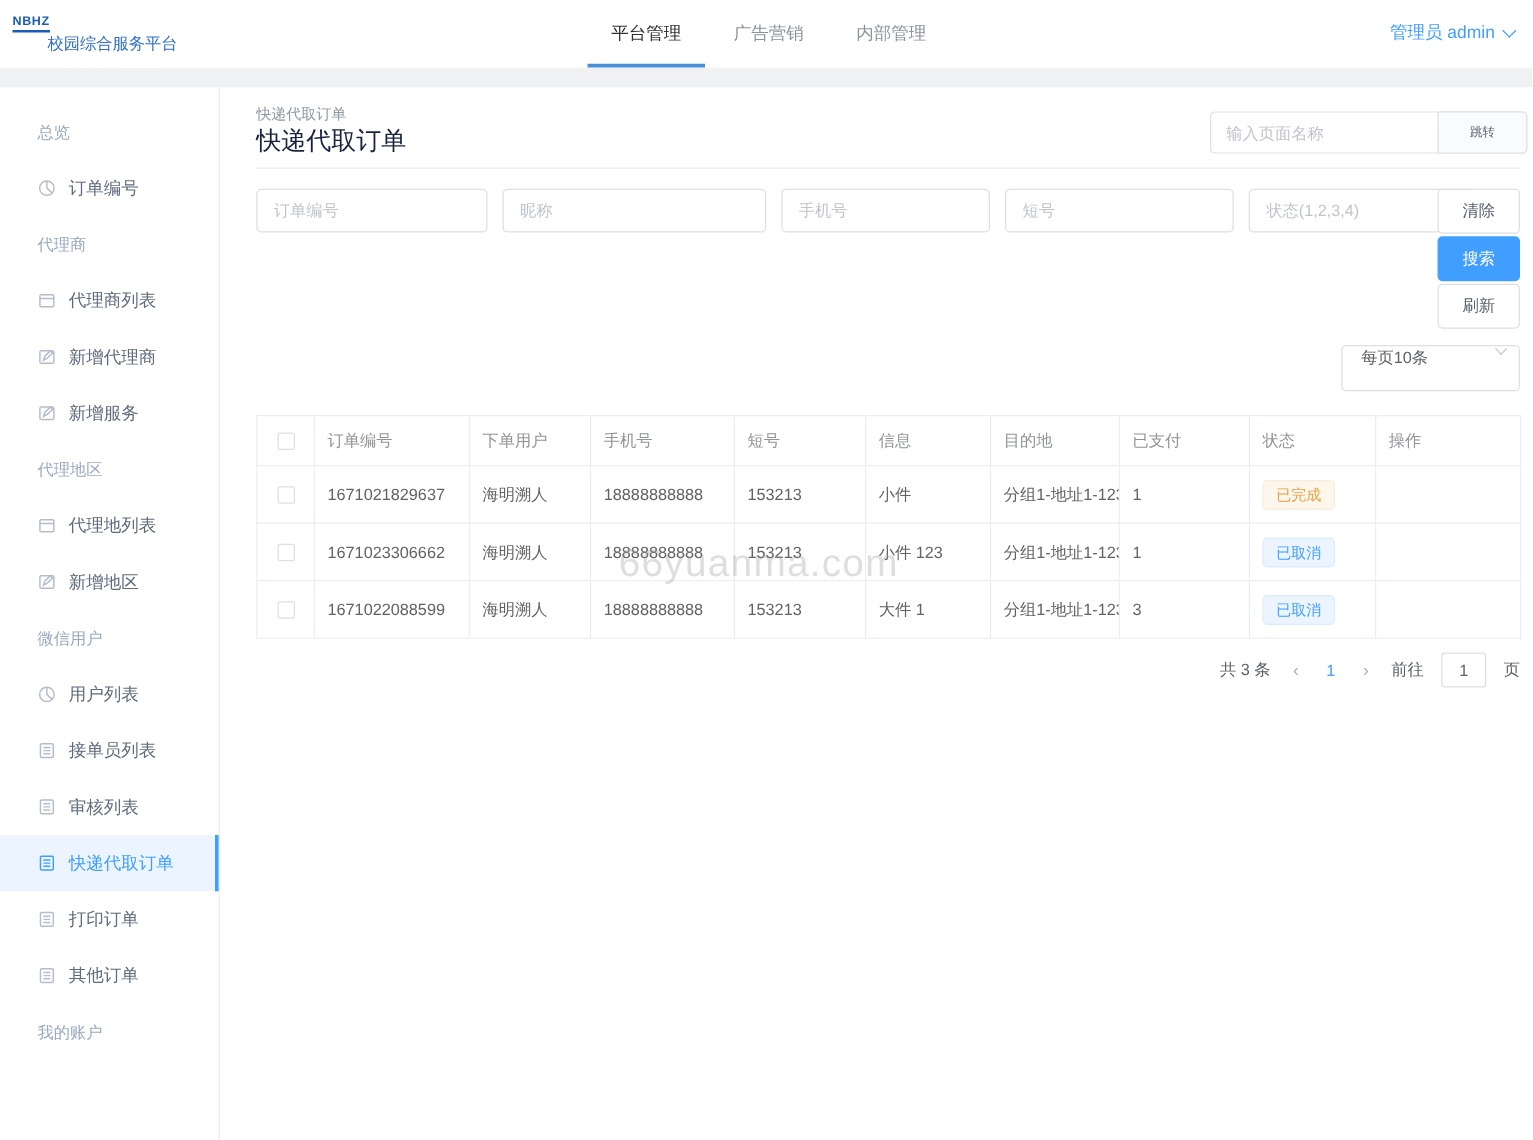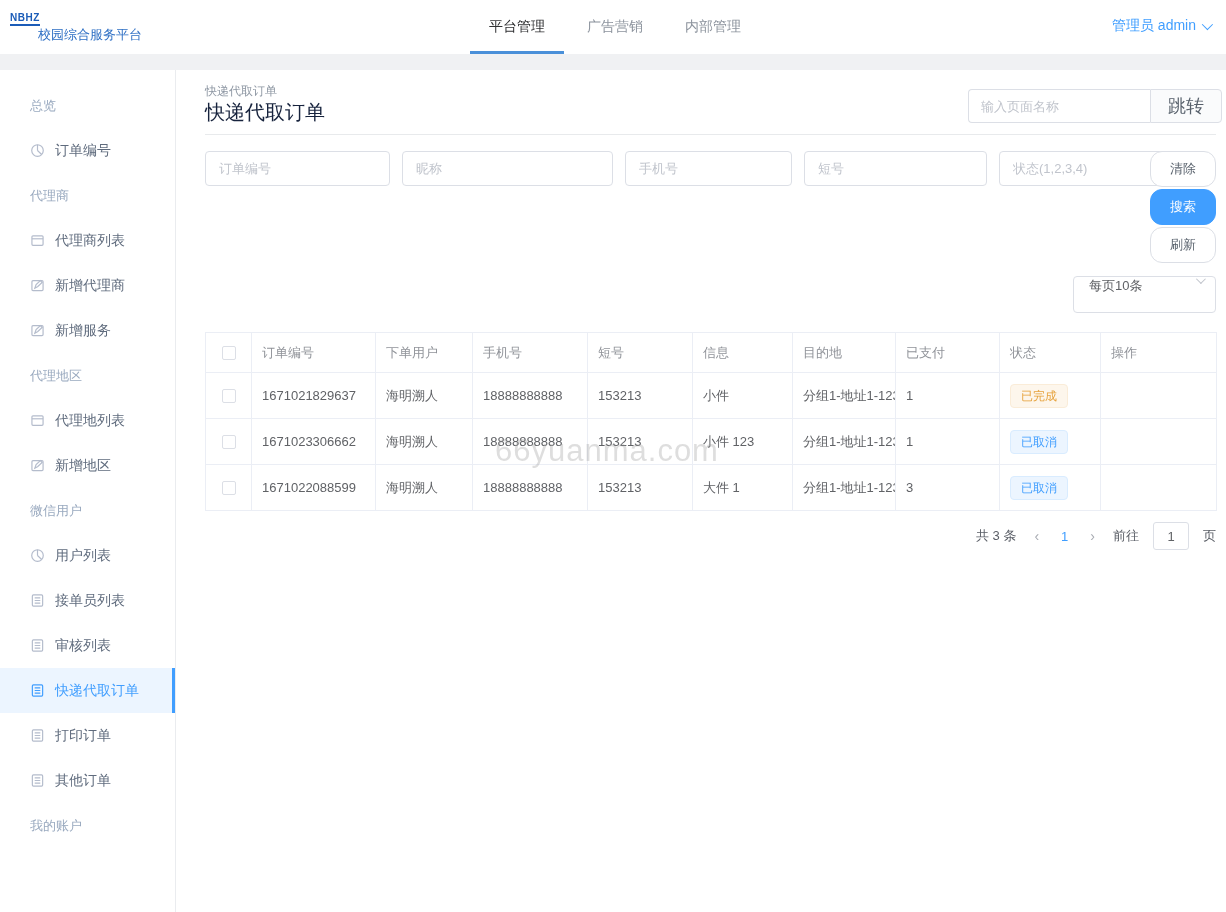--- a/index.html
+++ b/index.html
@@ -38,28 +38,28 @@
   
   .main { position:absolute; top:70px; left:177px; width:1049px; height:842px; background:#fff; }
   .breadcrumb { position:absolute; left:28px; top:13px; font-size:12px; color:#8e97a3; }
   .page-title { position:absolute; left:28px; top:29px; font-size:20px; color:#17233d; }
   .jump-group { position:absolute; left:791px; top:19px; display:flex;border-radius:13px; }
   .jump-input { width:182px; height:34px; border:1px solid #dcdfe6; border-right:none;
     border-radius:4px 0 0 4px; padding:0 12px; font-size:13px; color:#606266; outline:none;
     font-family:inherit; }
   .jump-input::placeholder { color:#c0c4cc; }
   .jump-btn { width:72px; height:34px; border:1px solid #dcdfe6; border-radius:0 4px 4px 0;
-    background:#fafbfc; font-size:18px; color:#57606b; cursor:pointer; font-family:Liberation Sans, sans-serif; }
+    background:#fafbfc; font-size:10px; color:#57606b; cursor:pointer; font-family:Liberation Sans, sans-serif; }
   .divider { position:absolute; left:28px; top:64px; width:1011px; height:1px; background:#e8eaec; }
   .filters { position:absolute; left:28px; top:81px; display:flex; gap:12px; }
   .f-input { height:35px; border:1px solid #dcdfe6; border-radius:4px; padding:0 13px;
     font-size:13px; color:#606266; outline:none; font-family:inherit; }
   .f-input::placeholder { color:#c0c4cc; }
   .btn-col { position:absolute; left:973px; top:81px; width:66px; display:flex; flex-direction:column; gap:2px; }
-  .btn { height:36px; border:1px solid #dcdfe6; border-radius:12px; background:#fff; font-size:13px;
+  .btn { height:36px; border:1px solid #dcdfe6; border-radius:4px; background:#fff; font-size:13px;
     color:#57606b; cursor:pointer; font-family:inherit; }
   .btn.primary { background:#409eff; border-color:#409eff; color:#fff; }
   .page-size { position:absolute; left:896px; top:206px; width:143px; height:37px;
     border:1px solid #dcdfe6; border-radius:4px; display:flex; align-items:flex-start;
     padding:0 12px 0 15px; font-size:13px; color:#606266; cursor:pointer; justify-content:space-between; }
   .chev-gray { display:inline-block; width:7px; height:7px; border-right:1.4px solid #c0c4cc;
     border-bottom:1.4px solid #c0c4cc; transform:rotate(45deg) translateY(-2px); }
   
   .tbl-wrap { position:absolute; left:28px; top:262px; width:1011px; }
   table { border-collapse:collapse; table-layout:fixed; width:1011px; font-size:13px; }

